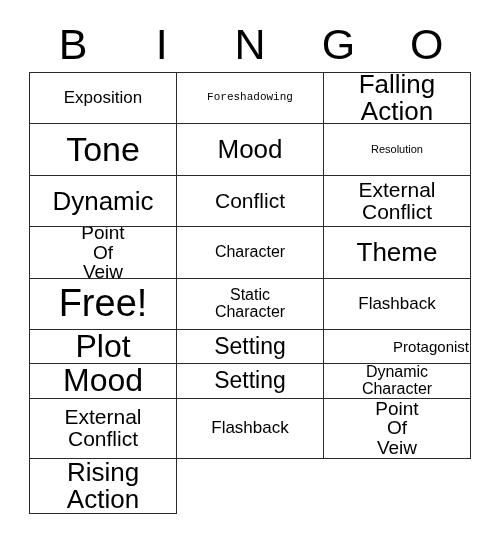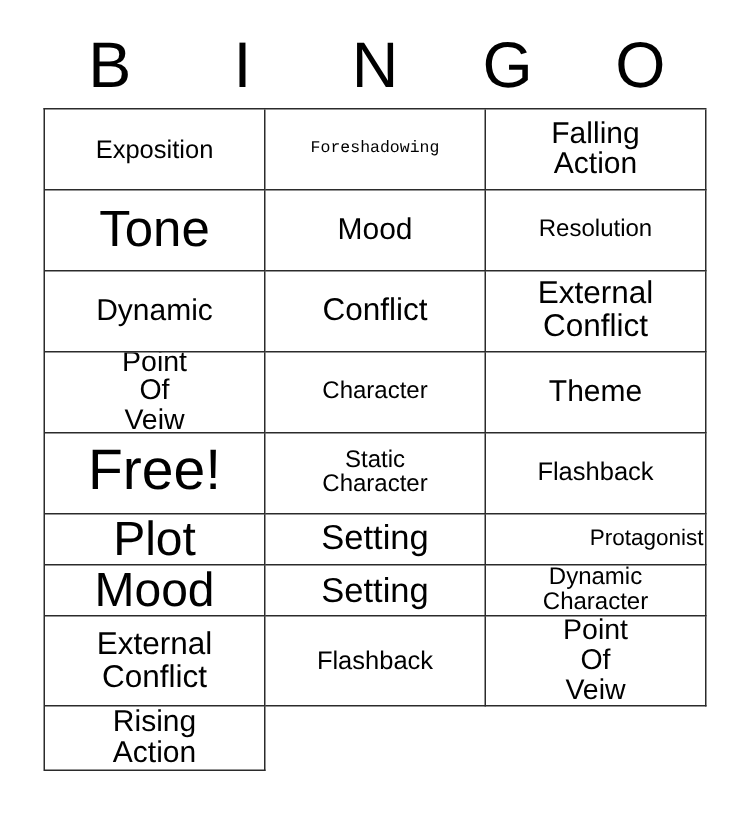--- a/index.html
+++ b/index.html
@@ -73,28 +73,28 @@
     display: block;
     width: 100%;
     line-height: 1.04;
     font-weight: 400;
     color: #000000;
     white-space: pre-line;
   }
 
   
   .fs-xxs  { font-size: 11px; font-family: Liberation Mono, monospace; }
-  .fs-xs   { font-size: 16px; }
+  .fs-xs   { font-size: 11px; }
   .fs-s    { font-size: 15px; text-align: right; }
   .fs-sm   { font-size: 16px; }
   .fs-m    { font-size: 17px; }
   .fs-ml   { font-size: 19px; }
   .fs-l    { font-size: 21px; }
   .fs-xl   { font-size: 23px; }
-  .fs-xxl  { font-size: 20px; }
+  .fs-xxl  { font-size: 26px; }
   .fs-h2   { font-size: 32px; }
   .fs-h3   { font-size: 34px; }
   .fs-free { font-size: 38px; }
 </style>
 </head>
 <body>
 
 <div id="card">
 
   <div id="header-row">

